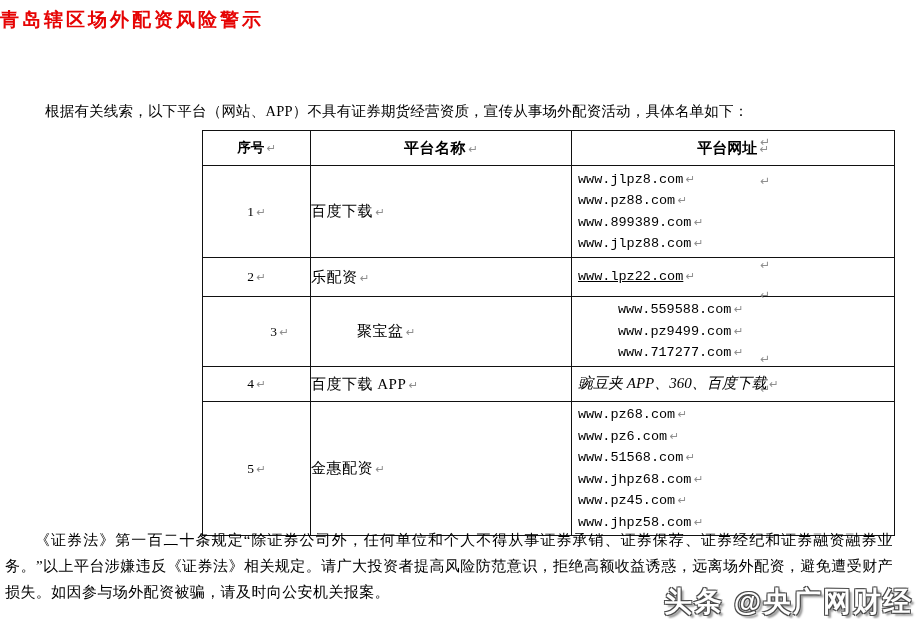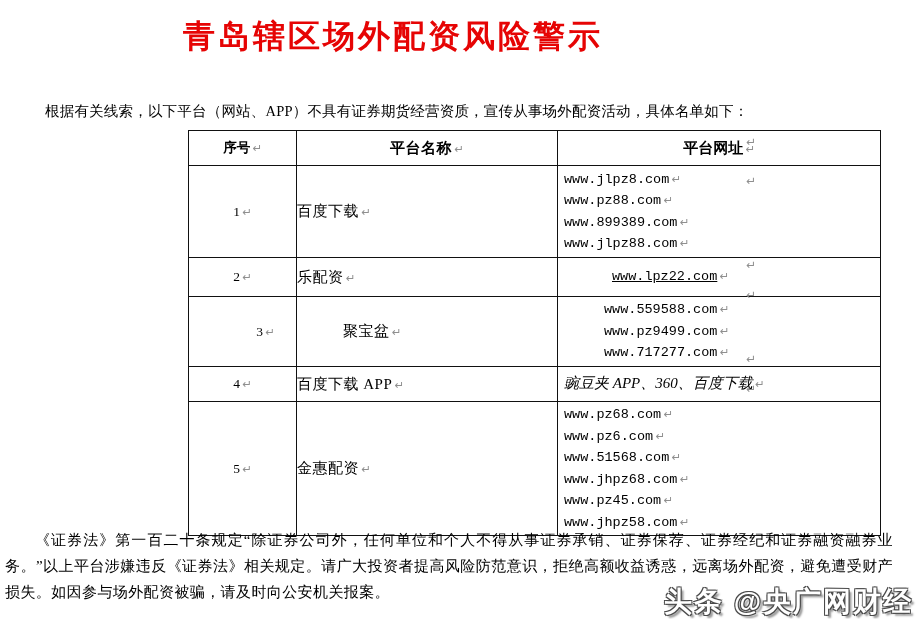--- a/index.html
+++ b/index.html
@@ -1,43 +1,43 @@
 <!DOCTYPE html>
 <html><head>
 <meta charset="utf-8">
 <style>
   html,body{margin:0;padding:0;}
   body{
     width:917px;height:619px;background:#ffffff;position:relative;overflow:hidden;
     font-family:"Liberation Serif","DejaVu Serif",serif;color:#000;
   }
   .title{
-    position:absolute;top:7px;left:0;width:770px;margin:8px;
-    text-align:center;font-size:32px;font-weight:bold;letter-spacing:3px;
+    position:absolute;top:7px;left:0;width:770px;margin:0;
+    text-align:left;font-size:19px;font-weight:bold;letter-spacing:3px;
     color:#e60404;font-family:"Liberation Sans","DejaVu Sans",sans-serif;
   }
   .intro{
     position:absolute;top:85px;left:0;width:900px;margin:16px;
     font-size:14.5px;line-height:20px;text-indent:29px;letter-spacing:0.2px;
   }
-  .table-wrap{position:absolute;left:188px;top:130px;}
+  .table-wrap{position:absolute;left:202px;top:130px;}
   table{border-collapse:collapse;table-layout:fixed;}
   th,td{border:1.5px solid #111;padding:0;overflow:hidden;}
   th{font-size:15px;font-weight:bold;height:34px;text-align:center;}
   .c-no{width:61px;text-align:center;font-size:13.5px;}
   .c-name{width:214px;font-size:15px;letter-spacing:0.5px;}
   .c-urls{width:276px;vertical-align:middle;padding:2px 0 2px 6px;}
   .hr1 td{height:87px;margin-left:36px;} .hr2 td{height:34px;} .hr3 td{height:65px;padding-left:46px;}
   .hr4 td{height:30px;} .hr5 td{height:123px;}
   .url{
     font-family:"Liberation Mono","DejaVu Sans Mono",monospace;
     font-size:13.5px;line-height:20.5px;white-space:nowrap;
   }
   .url.cjk{font-family:"Liberation Serif","DejaVu Serif",serif;font-size:15px;font-style:italic;}
-  .url.link .txt{text-decoration:underline;margin-left:48px;}
+  .url.link .txt{text-decoration:underline;}
   .pm{
     color:#8f8f8f;font-size:11.5px;margin-left:2px;
     font-family:"DejaVu Sans",sans-serif;font-weight:normal;
   }
   .rowmarks{position:absolute;left:556px;top:0;width:20px;height:373px;}
   .rowmarks .pm{position:absolute;left:0;font-size:12px;}
   .legal{
     position:absolute;top:527px;left:5px;width:888px;margin:0;
     font-size:15px;line-height:26px;text-align:justify;text-indent:30px;
     letter-spacing:0.4px;

